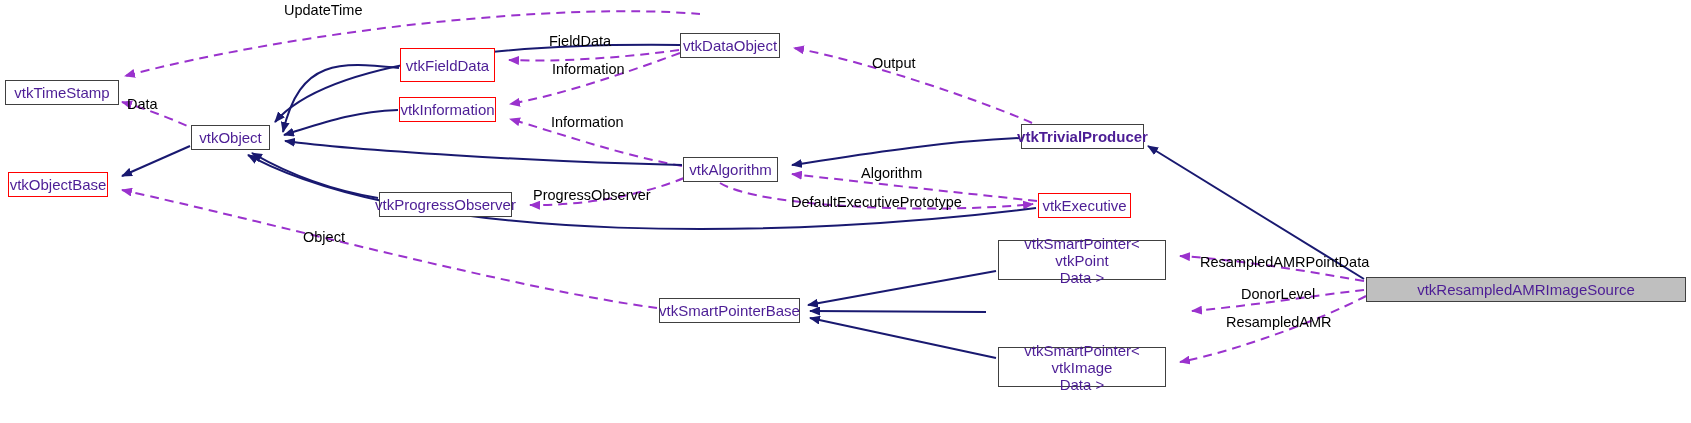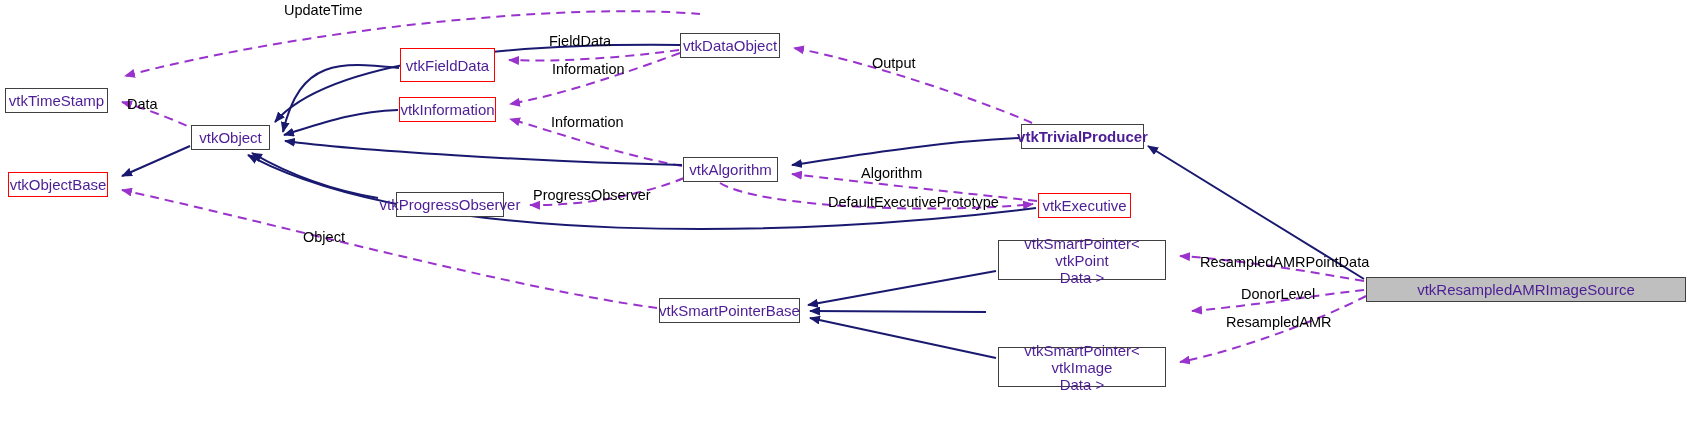--- a/index.html
+++ b/index.html
@@ -98,44 +98,44 @@
       <path d="M1364,279 L1148,146"></path>
 
       <path d="M996,271 L808,305"></path>
 
       <path d="M986,312 L810,311"></path>
 
       <path d="M996,358 L810,318"></path>
     </g>
   </svg>
 
-  <div class="node" style="left:5px;top:88px;width:103px;height:25px;">vtkTimeStamp</div>
+  <div class="node" style="left:5px;top:80px;width:114px;height:25px;">vtkTimeStamp</div>
   <div class="node red" style="left:8px;top:172px;width:100px;height:25px;">vtkObjectBase</div>
   <div class="node" style="left:191px;top:125px;width:79px;height:25px;">vtkObject</div>
   <div class="node red" style="left:400px;top:48px;width:95px;height:34px;">vtkFieldData</div>
   <div class="node red" style="left:399px;top:97px;width:97px;height:25px;">vtkInformation</div>
-  <div class="node" style="left:396px;top:192px;width:108px;height:25px;">vtkProgressObserver</div>
+  <div class="node" style="left:379px;top:192px;width:133px;height:25px;">vtkProgressObserver</div>
   <div class="node" style="left:680px;top:33px;width:100px;height:25px;">vtkDataObject</div>
   <div class="node" style="left:683px;top:157px;width:95px;height:25px;">vtkAlgorithm</div>
   <div class="node" style="left:1021px;top:124px;width:123px;height:25px;font-weight:bold;">vtkTrivialProducer</div>
   <div class="node red" style="left:1038px;top:193px;width:93px;height:25px;">vtkExecutive</div>
   <div class="node" style="left:659px;top:298px;width:141px;height:25px;">vtkSmartPointerBase</div>
   <div class="node" style="left:998px;top:240px;width:168px;height:40px;">vtkSmartPointer&lt; vtkPoint
 Data &gt;</div>
   <div class="node" style="left:998px;top:347px;width:168px;height:40px;">vtkSmartPointer&lt; vtkImage
 Data &gt;</div>
   <div class="node current" style="left:1366px;top:277px;width:320px;height:25px;">vtkResampledAMRImageSource</div>
 
   <div class="edge-label" style="left:284px;top:2px;">UpdateTime</div>
   <div class="edge-label" style="left:127px;top:96px;">Data</div>
   <div class="edge-label" style="left:525px;top:33px;margin-left:24px;">FieldData</div>
   <div class="edge-label" style="left:552px;top:61px;">Information</div>
   <div class="edge-label" style="left:551px;top:114px;">Information</div>
   <div class="edge-label" style="left:872px;top:55px;">Output</div>
   <div class="edge-label" style="left:861px;top:165px;">Algorithm</div>
   <div class="edge-label" style="left:533px;top:187px;">ProgressObserver</div>
-  <div class="edge-label" style="left:828px;top:194px;text-align:right;">DefaultExecutivePrototype</div>
+  <div class="edge-label" style="left:791px;top:194px;text-align:right;">DefaultExecutivePrototype</div>
   <div class="edge-label" style="left:303px;top:229px;">Object</div>
   <div class="edge-label" style="left:1200px;top:254px;">ResampledAMRPointData</div>
   <div class="edge-label" style="left:1241px;top:286px;">DonorLevel</div>
   <div class="edge-label" style="left:1226px;top:314px;">ResampledAMR</div>
 
 </div>
 
 </body></html>

